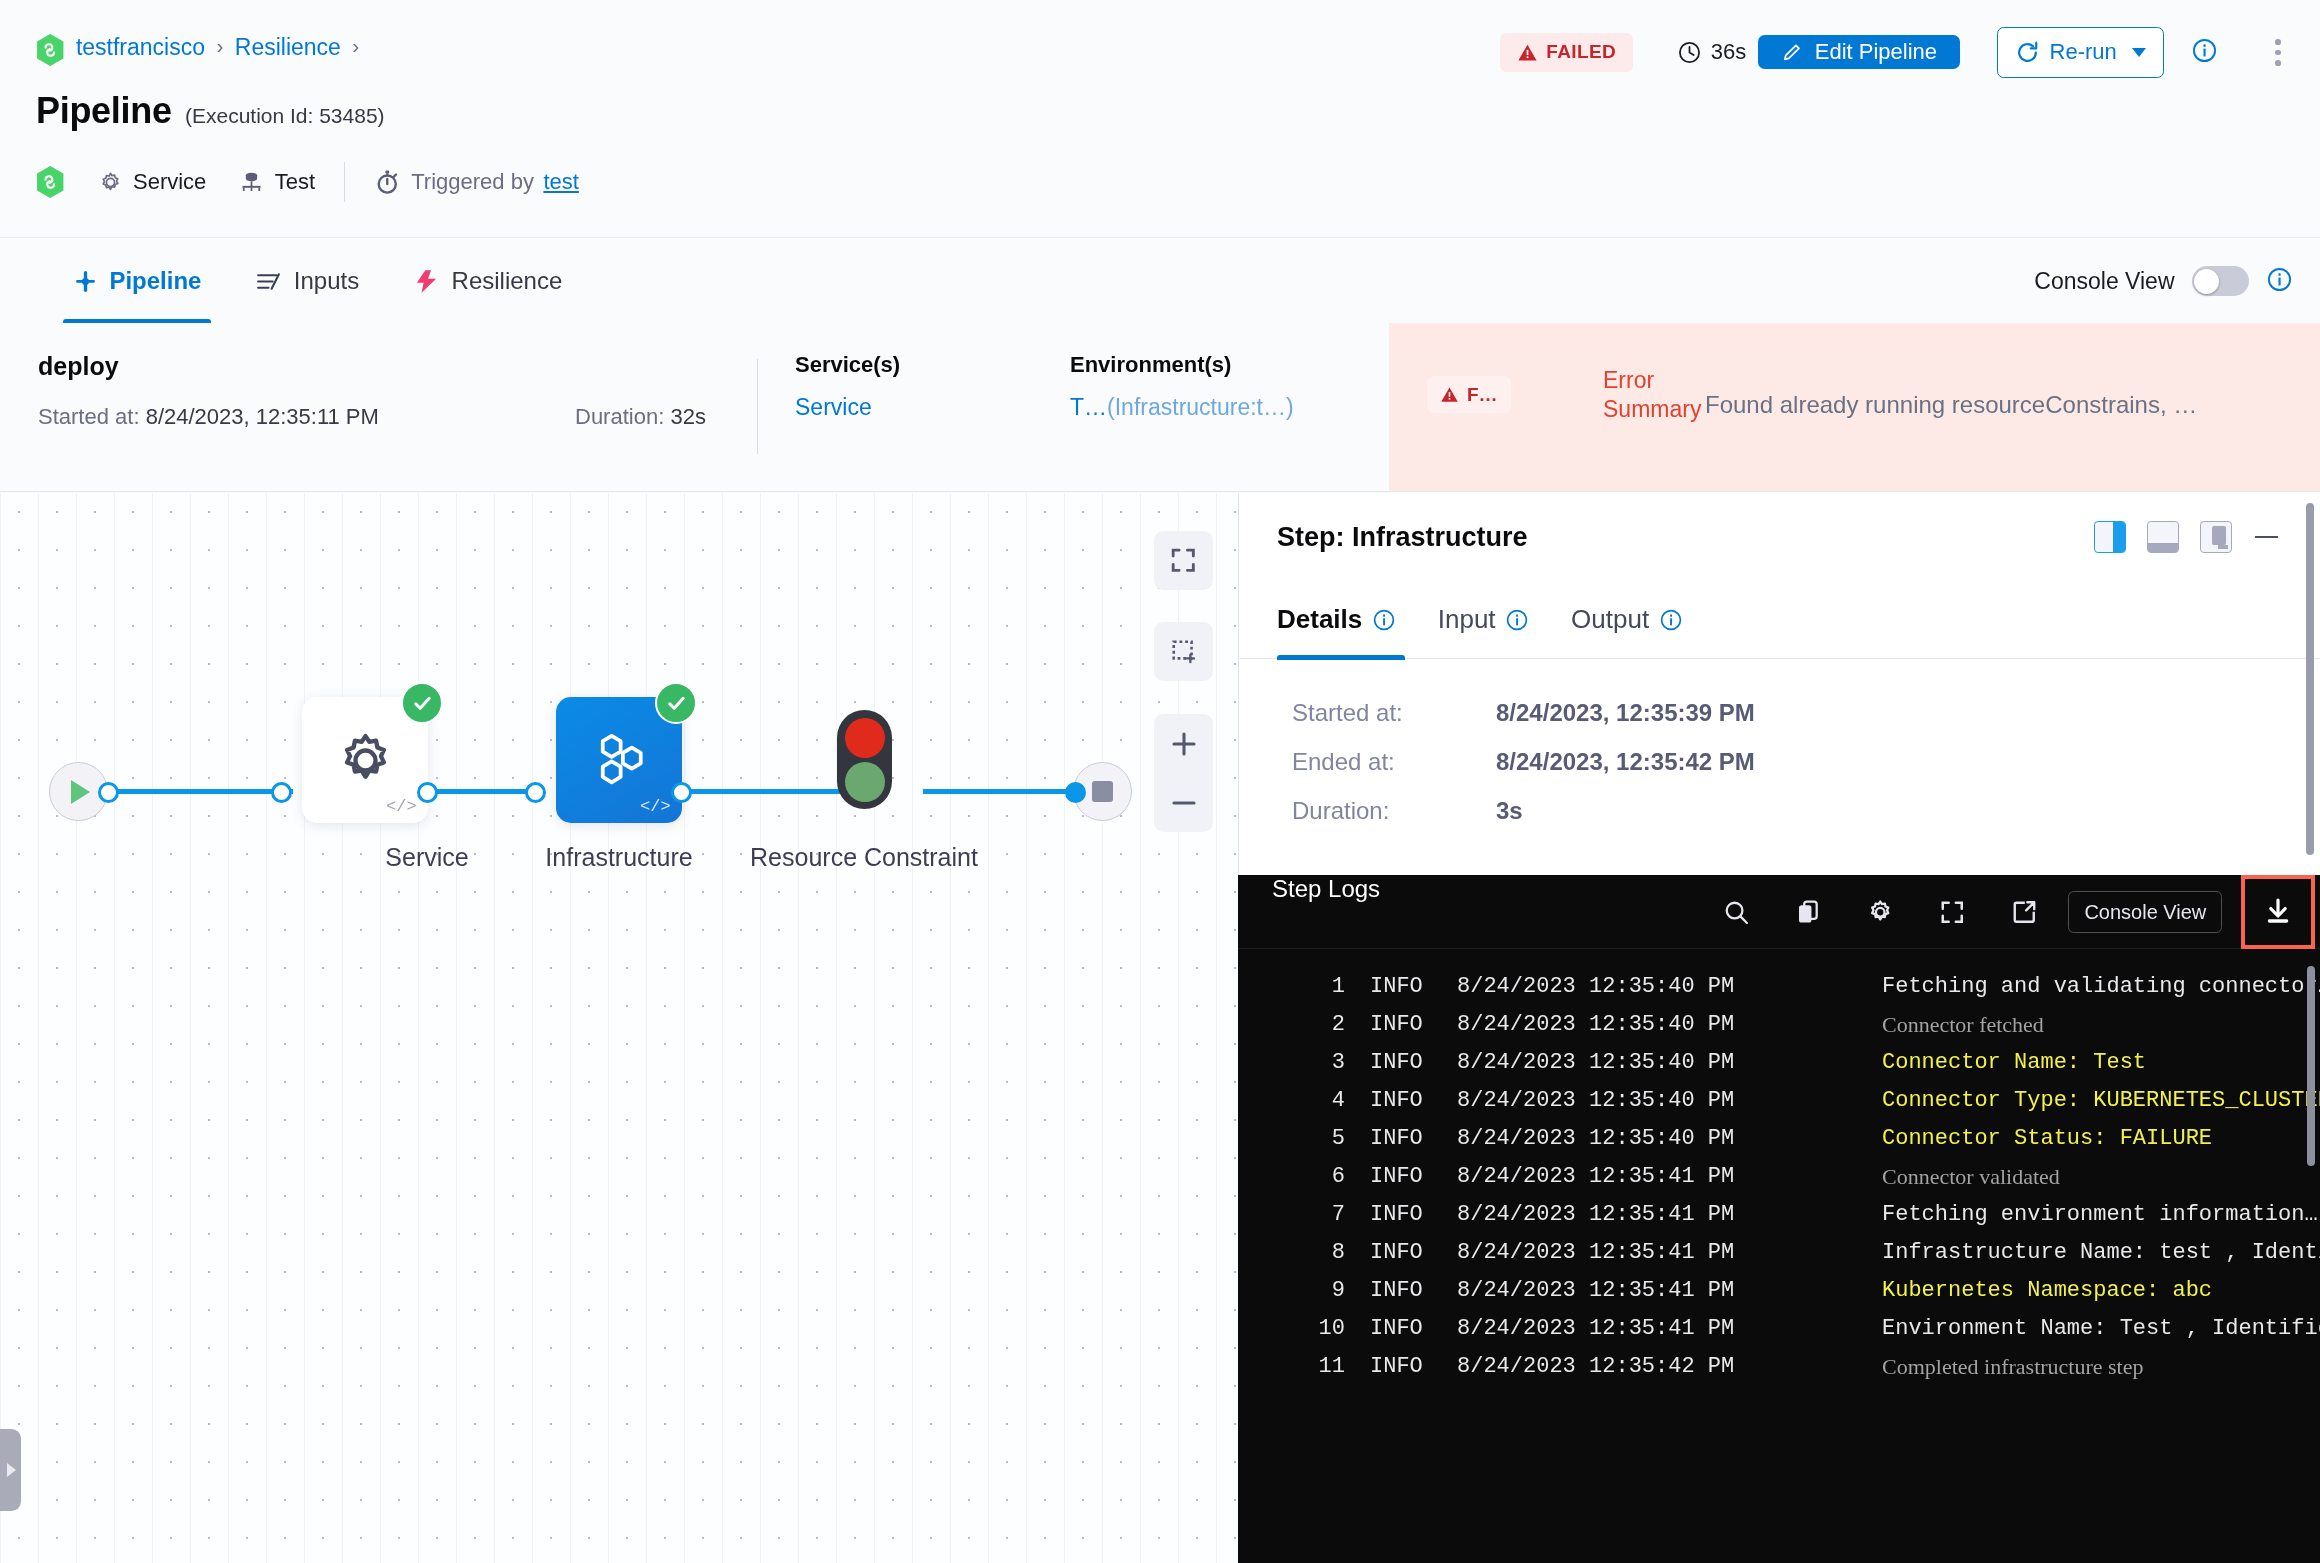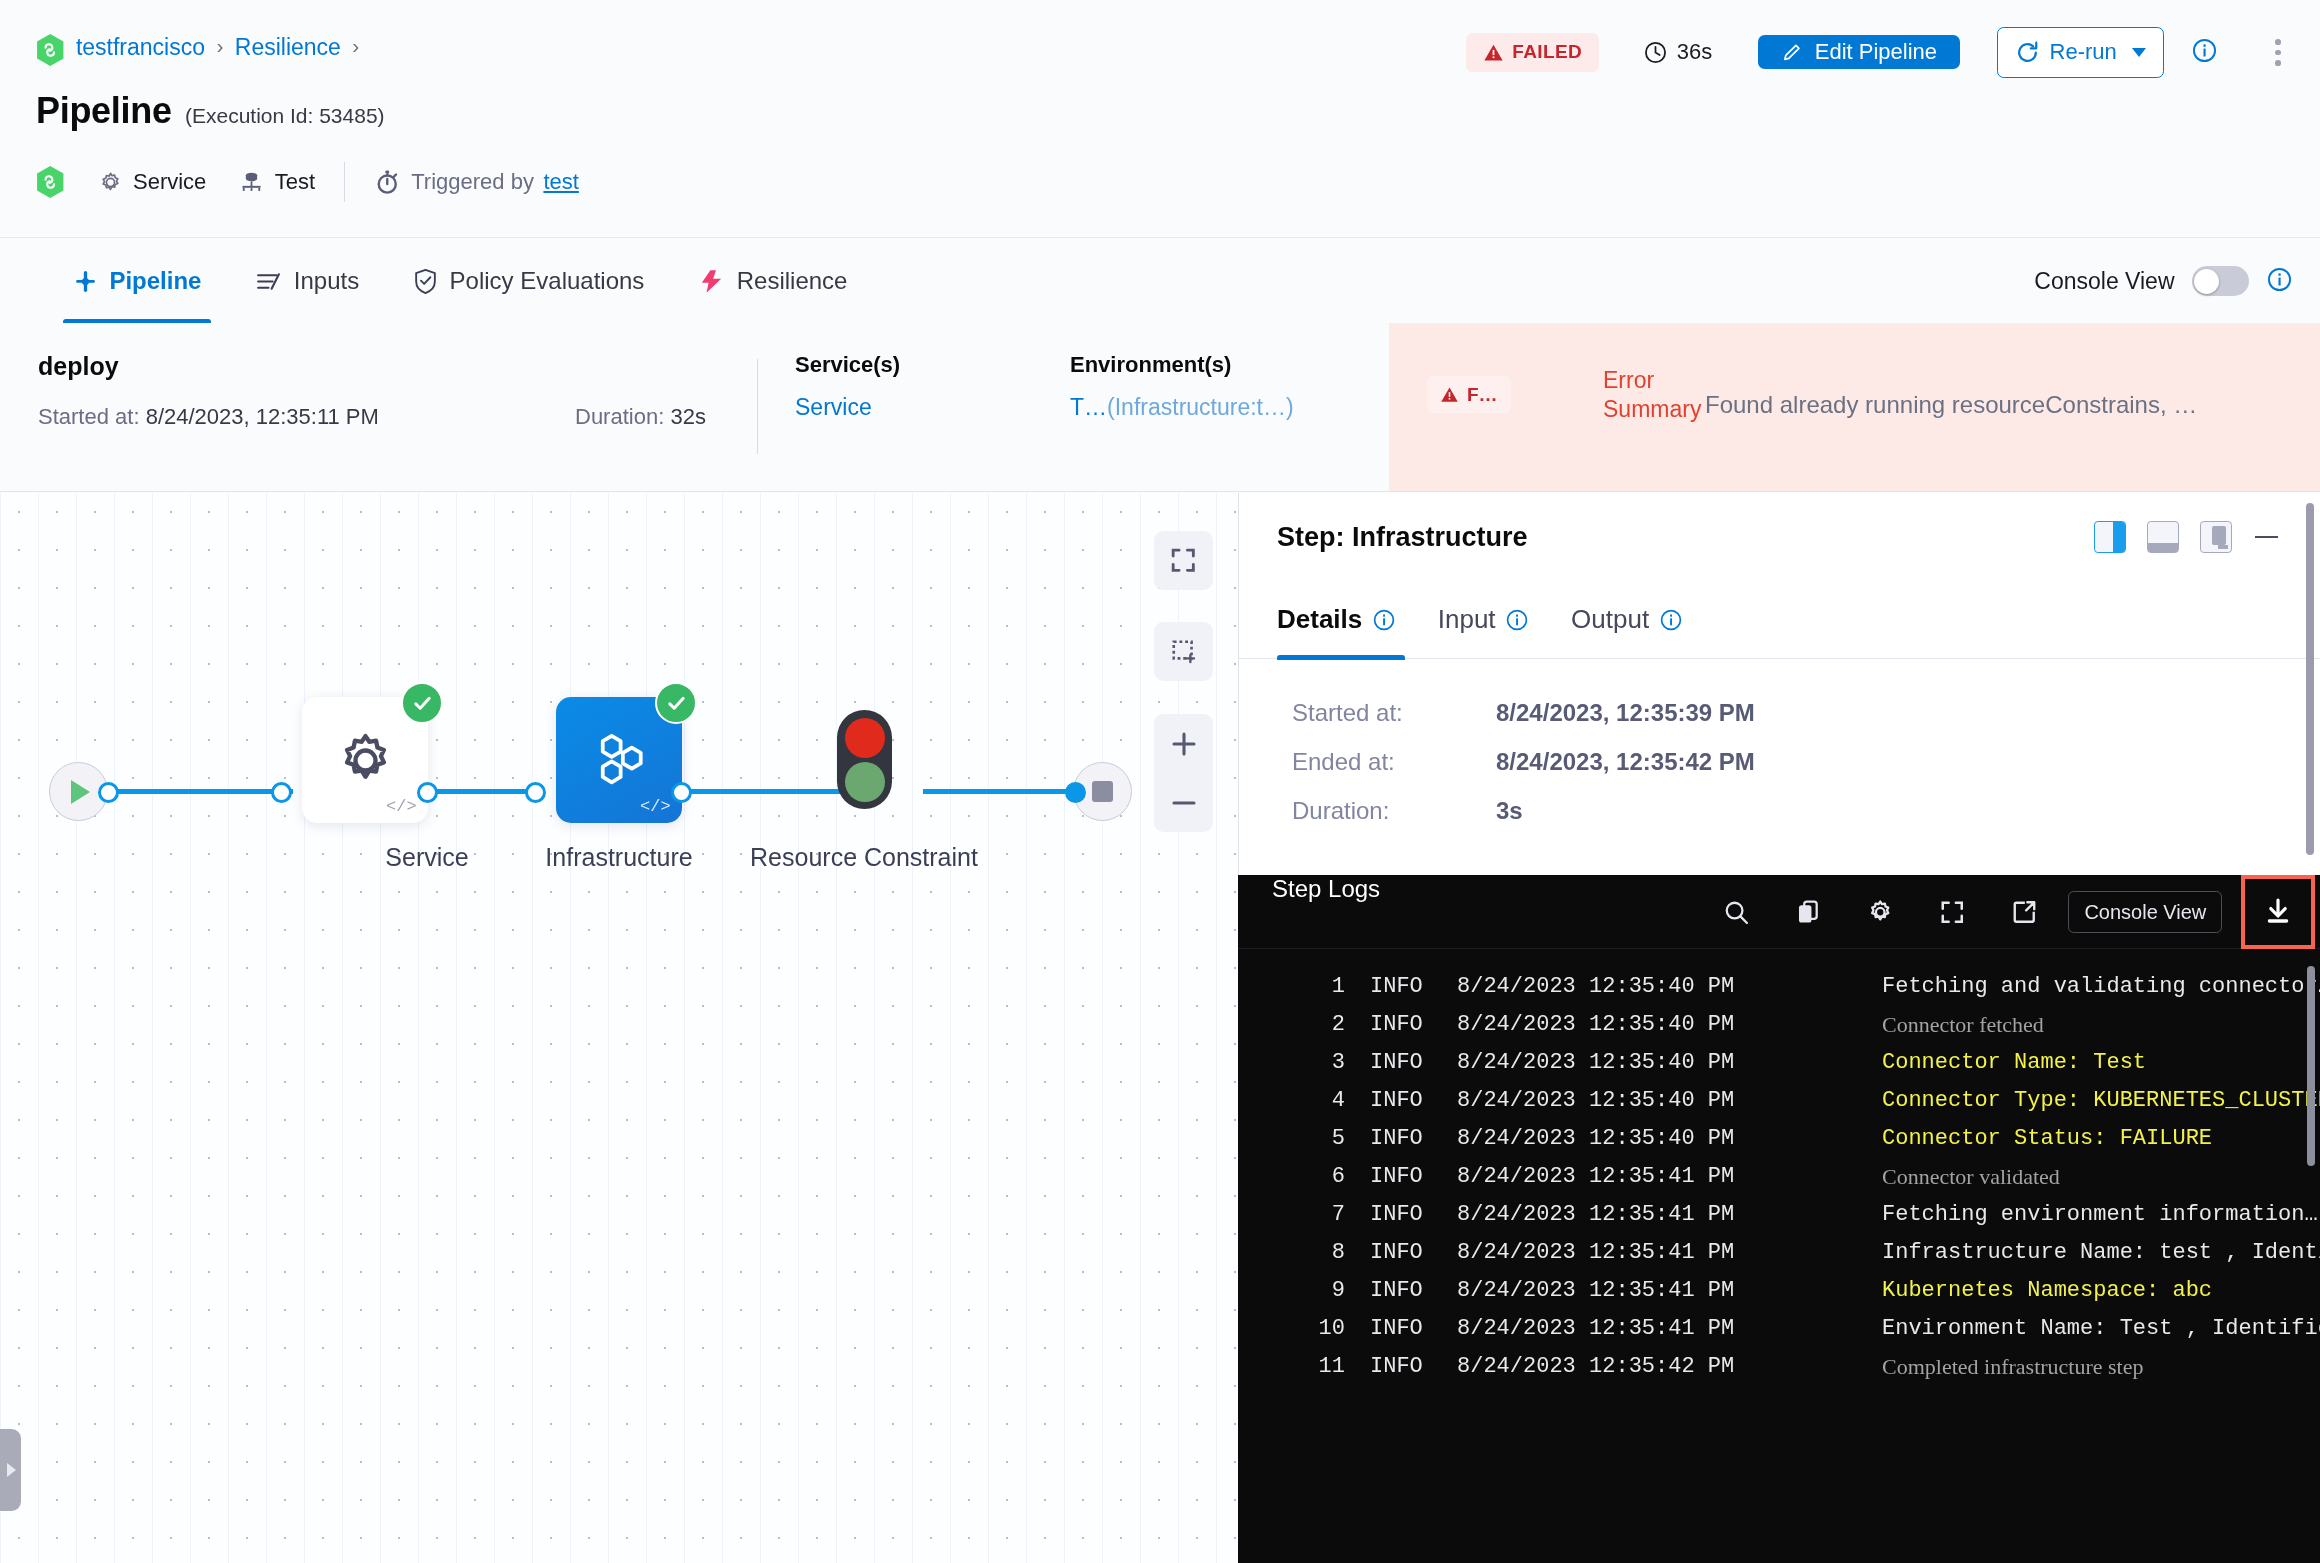--- a/index.html
+++ b/index.html
@@ -55,21 +55,20 @@
   .failed-pill {
     background: #fdeaea; color: #c7242b; font-weight: bold;
     font-size: 19px; padding: 8.6px 17px; border-radius: 6.7px;
     display: flex; align-items: center; gap: 8.6px; letter-spacing: 0.4px;
   }
   .dur-chip {
     display: flex; align-items: center; gap: 8.6px;
     font-size: 22px; color: #1b1b25; margin-left: 32px;
   }
   .btn-primary {
-    margin-left: 34px;
     background: #0278d5; color: #fff; border: none; border-radius: 6.7px;
     font-size: 22px; padding: 4px 23px;
     display: flex; align-items: center; gap: 10.5px; cursor: pointer;
     font-family: inherit;
   }
   .btn-outline {
     margin-left: 25px;
     background: #fff; color: #0278d5; border: 1.5px solid #0278d5; border-radius: 6.7px;
     font-size: 22px; padding: 11.4px 17px;
     display: flex; align-items: center; gap: 9.5px; cursor: pointer;
@@ -468,27 +467,20 @@
       </div>
 
       <div class="tab">
         <svg width="27" height="25" viewBox="0 0 26 24">
           <path d="M3 6h18M3 12h14M3 18h10" stroke="#3c3f54" stroke-width="2" stroke-linecap="round"></path>
           <path d="M16 19L23 5" stroke="#3c3f54" stroke-width="2" stroke-linecap="round"></path>
         </svg>
         <span>Inputs</span>
       </div>
 
-      <div class="tab">
-        <svg width="25" height="27" viewBox="0 0 24 26">
-          <path d="M12 1.8l9 3.1v8.2c0 5.3-4 9.3-9 11-5-1.7-9-5.7-9-11V4.9z" fill="none" stroke="#3c3f54" stroke-width="1.8" stroke-linejoin="round"></path>
-          <path d="M7.6 12.2l3.1 3.1 6-6.4" fill="none" stroke="#3c3f54" stroke-width="1.8" stroke-linecap="round" stroke-linejoin="round"></path>
-        </svg>
-        <span>Policy Evaluations</span>
-      </div>
 
       <div class="tab">
         <svg width="27" height="27" viewBox="0 0 24 24">
           <path d="M11 2L3.4 13.2h6L7.6 22 20.6 9.6h-7.2L16 2z" fill="#ef3d72"></path>
         </svg>
         <span>Resilience</span>
       </div>
     </div>
 
     <div class="console-toggle">

